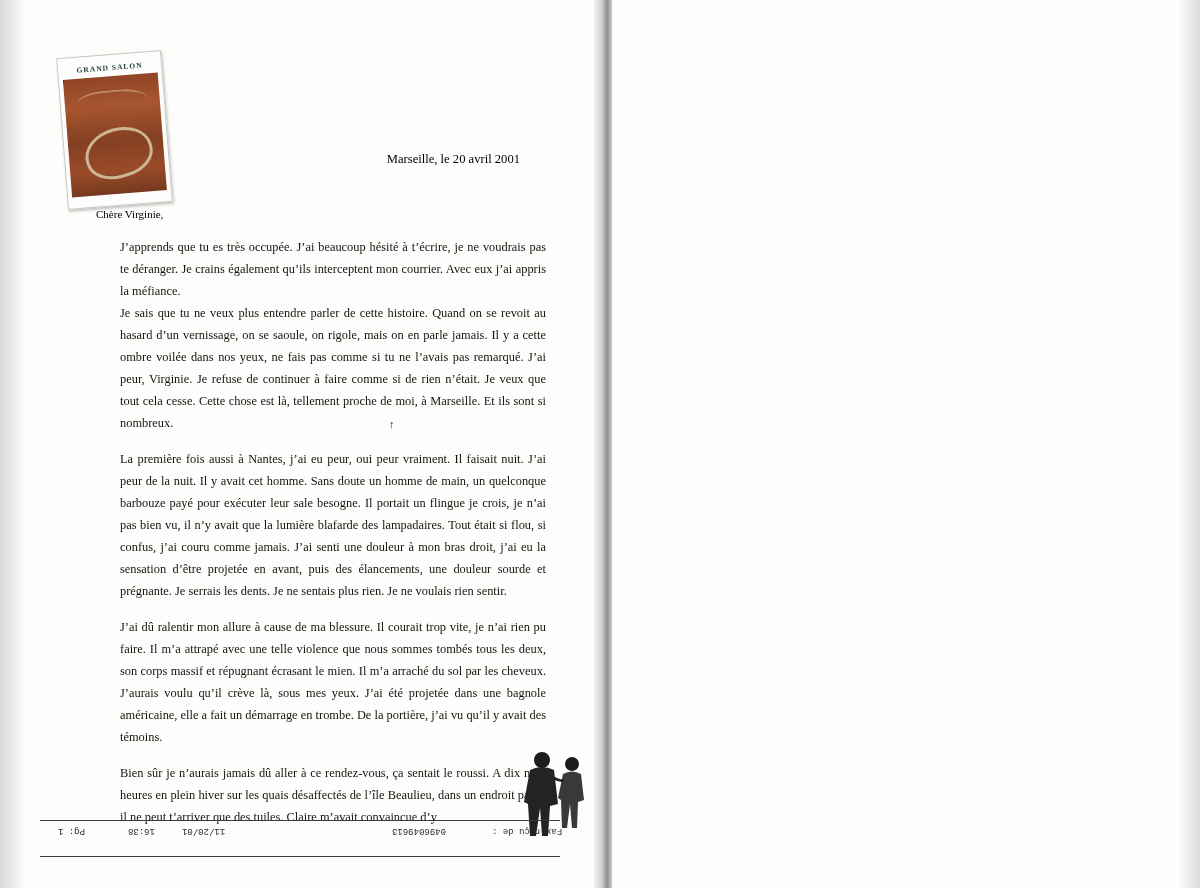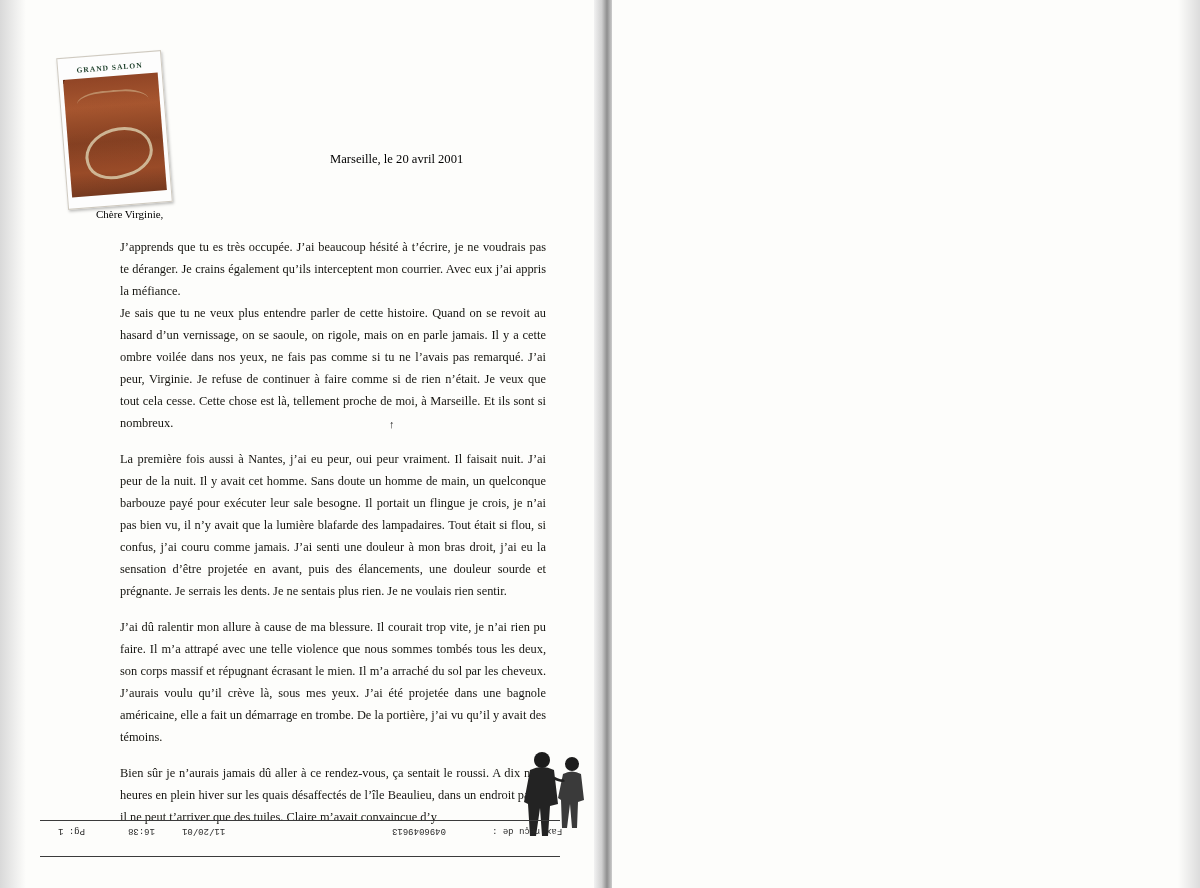--- a/index.html
+++ b/index.html
@@ -63,20 +63,21 @@
   .para.tight { margin-bottom: 0; }
   .para:last-child { margin-bottom: 0; }
 
   .dateline {
     position: absolute;
     left: 330px;
     top: 152px;
     width: 190px;
     font-size: 12.6px;
     font-family: "Liberation Serif", serif;
+    text-align: right;
   }
   .salutation {
     position: absolute;
     left: 96px;
     top: 208px;
     font-size: 11px;
     font-family: "Liberation Serif", serif;
   }
 
   

